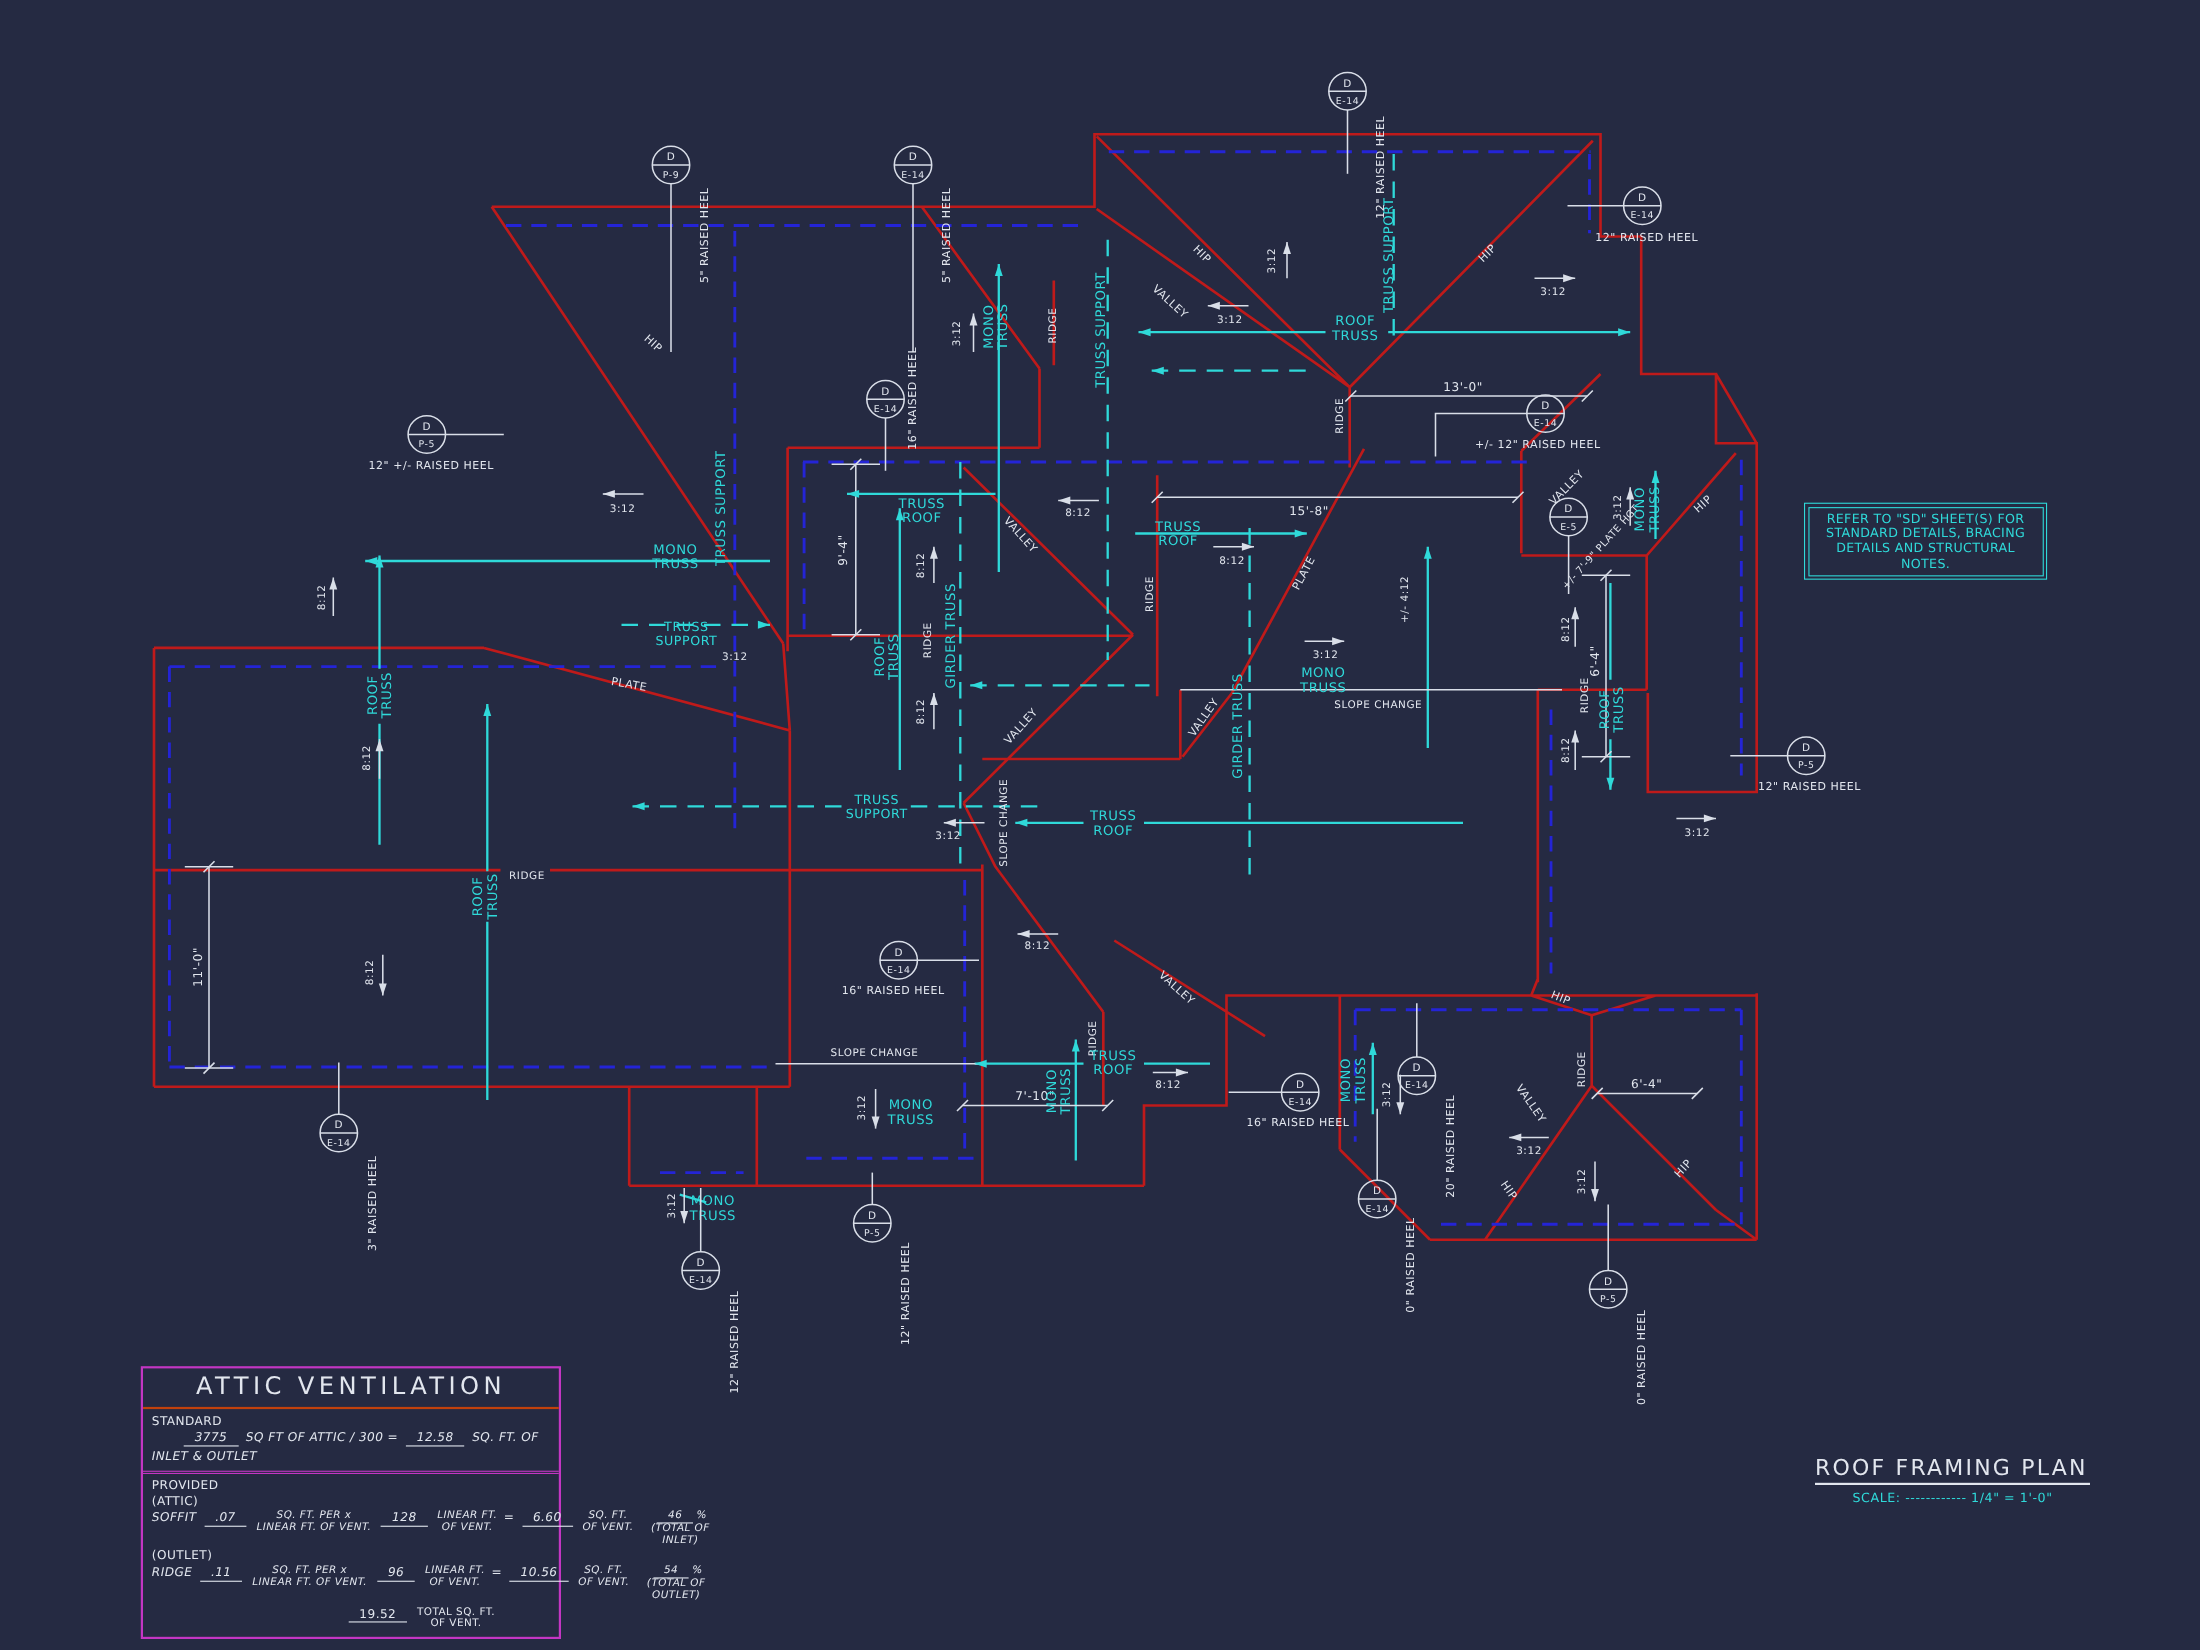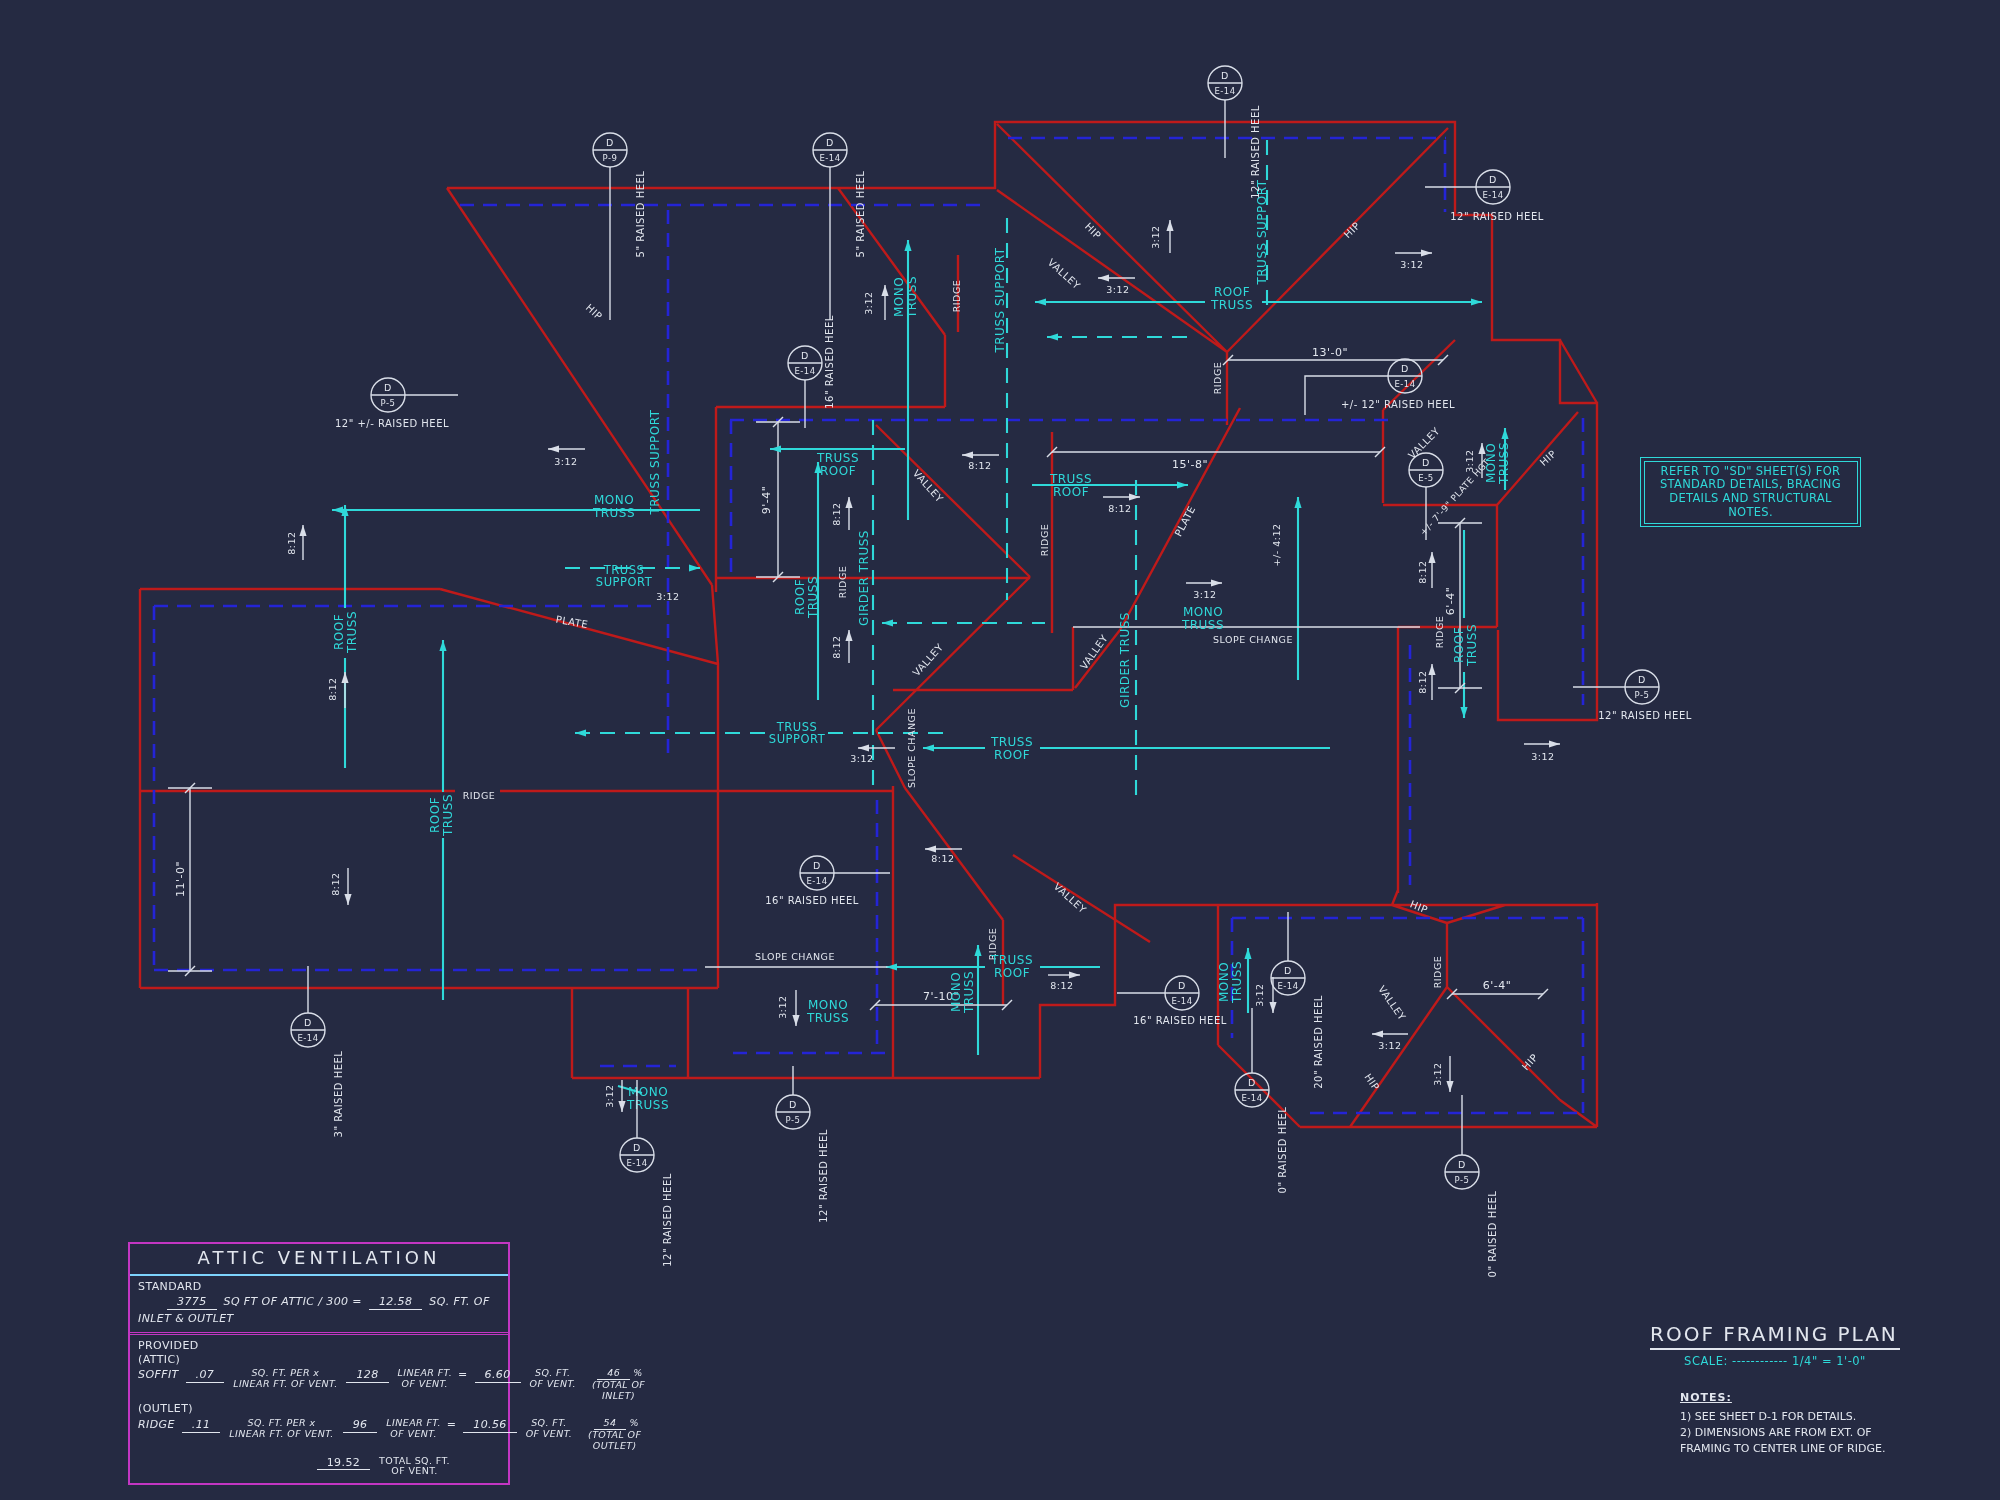--- a/index.html
+++ b/index.html
@@ -12,22 +12,22 @@
   .cyn{stroke:#2fd9d9;stroke-width:2.1;fill:none;}
   .cynD{stroke:#2fd9d9;stroke-width:2.1;fill:none;stroke-dasharray:15 10;}
   .wht{stroke:#d9dee8;stroke-width:1.4;fill:none;}
   .t-cy{fill:#2fd9d9;}
   .t-wh{fill:#e2e6ee;}
   .hd-c{fill:#2fd9d9;}
   .hd-w{fill:#d9dee8;}
   
   .attic{position:absolute;left:128px;top:1242px;width:378px;border:2px solid #c336c3;
          font-size:11px;line-height:1.25;letter-spacing:.4px;}
-  .attic .titlerow{border-bottom:2px solid #7dd3fc;text-align:center;padding:3px 0 4px;
-         font-size:18px;letter-spacing:4px;}
+  .attic .titlerow{border-bottom:2px solid #c2410c;text-align:center;padding:3px 0 4px;
+         font-size:22px;letter-spacing:4px;}
   .attic .sec{padding:4px 8px 6px;}
   .attic .sec.first{border-bottom:3px double #c336c3;}
   .u{display:inline-block;border-bottom:1.4px solid #e2e6ee;padding:0 10px;margin:0 3px;text-align:center;}
   .stack{display:inline-block;vertical-align:top;font-size:9.5px;line-height:1.15;text-align:center;margin:0 2px;}
   .row{margin-top:2px;white-space:nowrap;font-style:italic;}
   .pctcol{display:inline-block;vertical-align:top;font-size:9.5px;line-height:1.15;text-align:center;margin-left:10px;}
   .indent{padding-left:26px;}
   .rright{text-align:left;padding-right:60px;}
   .totalrow{text-align:right;padding-right:48px;margin-top:4px;}
   
@@ -489,19 +489,13 @@
       <span>REFER TO "SD"  SHEET(S) FOR</span><br>
       <span>STANDARD DETAILS, BRACING</span><br>
       <span>DETAILS AND STRUCTURAL NOTES.</span>
     </div>
   </div>
 
   <div class="titleblock">
     <div class="big">ROOF FRAMING PLAN</div>
     <div class="scale">SCALE: ------------ 1/4" = 1'-0"</div>
   </div>
-  <div class="notes">
-    <div class="nh">NOTES:</div>
-    <div class="ni">1)  SEE SHEET D-1 FOR DETAILS.</div>
-    <div class="ni">2)  DIMENSIONS ARE FROM EXT. OF
-      FRAMING TO CENTER LINE OF RIDGE.</div>
-  </div>
 </div>
 
 </body></html>

